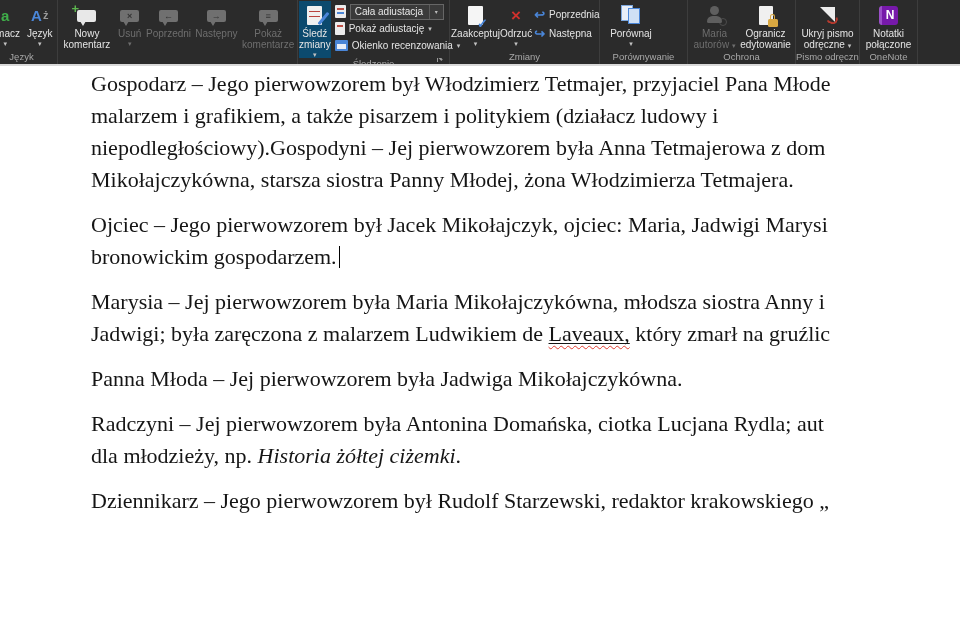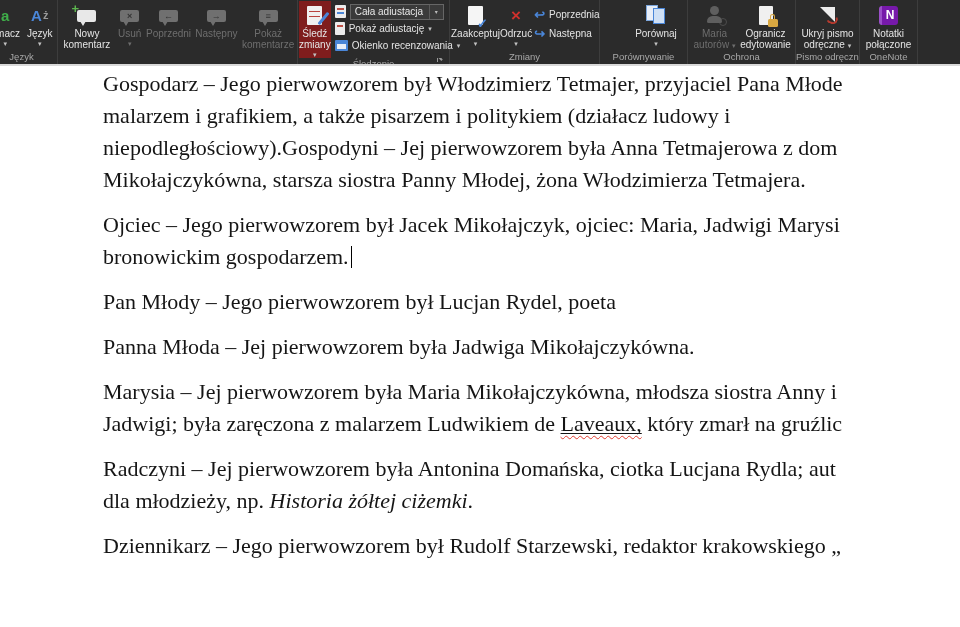--- a/index.html
+++ b/index.html
@@ -11,21 +11,21 @@
           border-bottom:2px solid #d9d9d9;box-sizing:border-box;display:flex;color:#e4e4e4}
   .group{display:flex;flex-direction:column;border-right:1px solid #3d3d3d;flex:0 0 auto;box-sizing:border-box}
   .g-body{flex:1;display:flex;align-items:stretch;padding:1px 1px 0}
   .g-label{height:13px;text-align:center;font-size:9.5px;color:#a8a8a8;line-height:12px;position:relative;white-space:nowrap;overflow:hidden}
 
   .bigbtn{display:flex;flex-direction:column;align-items:center;box-sizing:border-box;
           padding-top:3px;font-size:10px;line-height:11px;text-align:center;cursor:default}
   .bigbtn .ic{height:22px;display:flex;align-items:center;justify-content:center;margin-bottom:2px}
   .bigbtn .lbl{white-space:normal}
   .off,.off .lbl{color:#6e6e6e}
-  .sel{background:#7f1d1d}
+  .sel{background:#0c4a6e}
   .chev{font-size:7px;line-height:7px;color:#c2c2c2;margin-top:1px}
   .off .chev{color:#6e6e6e}
   .ichev{font-size:7px;color:#c2c2c2}
 
   
   .bub{width:19px;height:12px;border-radius:2px;position:relative;margin-top:2px;background:currentColor}
   .bub::after{content:"";position:absolute;left:3px;bottom:-4px;
               border-left:3px solid transparent;border-right:3px solid transparent;border-top:5px solid}
   .bub.on{color:#e8e8e8}
   .bub.off2{color:#707070}
@@ -94,21 +94,21 @@
 
   
   .tr-a{color:#3fae49;font-weight:bold;font-size:15px}
   .lang-a{color:#4a86d8;font-weight:bold;font-size:15px}
   .lang-z{color:#9a9a9a;font-weight:bold;font-size:11px;margin-left:1px}
 
   
   .doc{position:absolute;top:66px;left:0;width:960px;height:561px;background:#fff;overflow:hidden;
        padding:2px 0 0 91px;box-sizing:border-box;font-family:"Liberation Serif",serif;
        font-size:22px;color:#151515}
-  .doc p{margin:0 12px 13px}
+  .doc p{margin:0 0 13px}
   .line{white-space:nowrap;height:32px;line-height:32px}
   .misspell{text-decoration:underline wavy #e03c31;text-decoration-thickness:1px;
             text-underline-offset:4px;text-decoration-skip-ink:none}
   .uline{text-decoration:underline;text-decoration-thickness:1px;text-underline-offset:2px;text-decoration-skip-ink:none}
   .ital{font-style:italic}
   .cursor{display:inline-block;width:1.5px;height:22px;background:#000;vertical-align:-4px;margin-left:2px}
 </style>
 </head>
 <body>
 
@@ -245,21 +245,21 @@
         <div class="rowbtn">
           <span class="arrblue">↪</span>
           <span>Następna</span>
         </div>
       </div>
     </div>
     <div class="g-label">Zmiany</div>
   </div>
 
   <div class="group" style="width:88px">
-    <div class="g-body" style="justify-content:flex-end">
+    <div class="g-body" style="justify-content:flex-start">
       <div class="bigbtn" style="width:60px">
         <span class="ic">
             <span class="cmp">
               <span class="p1"></span>
               <span class="p2"></span>
             </span>
           </span>
         <span class="lbl">Porównaj</span>
         <span class="chev">▾</span>
       </div>
@@ -323,35 +323,32 @@
     <span class="line">malarzem i grafikiem, a także pisarzem i politykiem (działacz ludowy i</span>
     <span class="line">niepodległościowy).Gospodyni – Jej pierwowzorem była Anna Tetmajerowa z dom</span>
     <span class="line">Mikołajczykówna, starsza siostra Panny Młodej, żona Włodzimierza Tetmajera.</span>
   </p>
 
   <p>
     <span class="line">Ojciec – Jego pierwowzorem był Jacek Mikołajczyk, ojciec: Maria, Jadwigi Marysi</span>
     <span class="line"><span>bronowickim gospodarzem.</span><span class="cursor"></span></span>
   </p>
 
-  <p>
-    <span class="line">Pan Młody – Jego pierwowzorem był Lucjan Rydel, poeta</span>
-  </p>
-
-  <p>
-    <span class="line">Panna Młoda – Jej pierwowzorem była Jadwiga Mikołajczykówna.</span>
-  </p>
 
   <p>
     <span class="line">Marysia – Jej pierwowzorem była Maria Mikołajczykówna, młodsza siostra Anny i</span>
     <span class="line">
       <span>Jadwigi; była zaręczona z malarzem Ludwikiem de </span><span class="misspell"><span class="uline">Laveaux,</span></span><span> który zmarł na gruźlic</span>
     </span>
   </p>
 
+  <p>
+    <span class="line">Panna Młoda – Jej pierwowzorem była Jadwiga Mikołajczykówna.</span>
+  </p>
+
 
   <p>
     <span class="line">Radczyni – Jej pierwowzorem była Antonina Domańska, ciotka Lucjana Rydla; aut</span>
     <span class="line">
       <span>dla młodzieży, np. </span><span class="ital">Historia żółtej ciżemki</span><span>.</span>
     </span>
   </p>
 
   <p>
     <span class="line">Dziennikarz – Jego pierwowzorem był Rudolf Starzewski, redaktor krakowskiego „</span>

